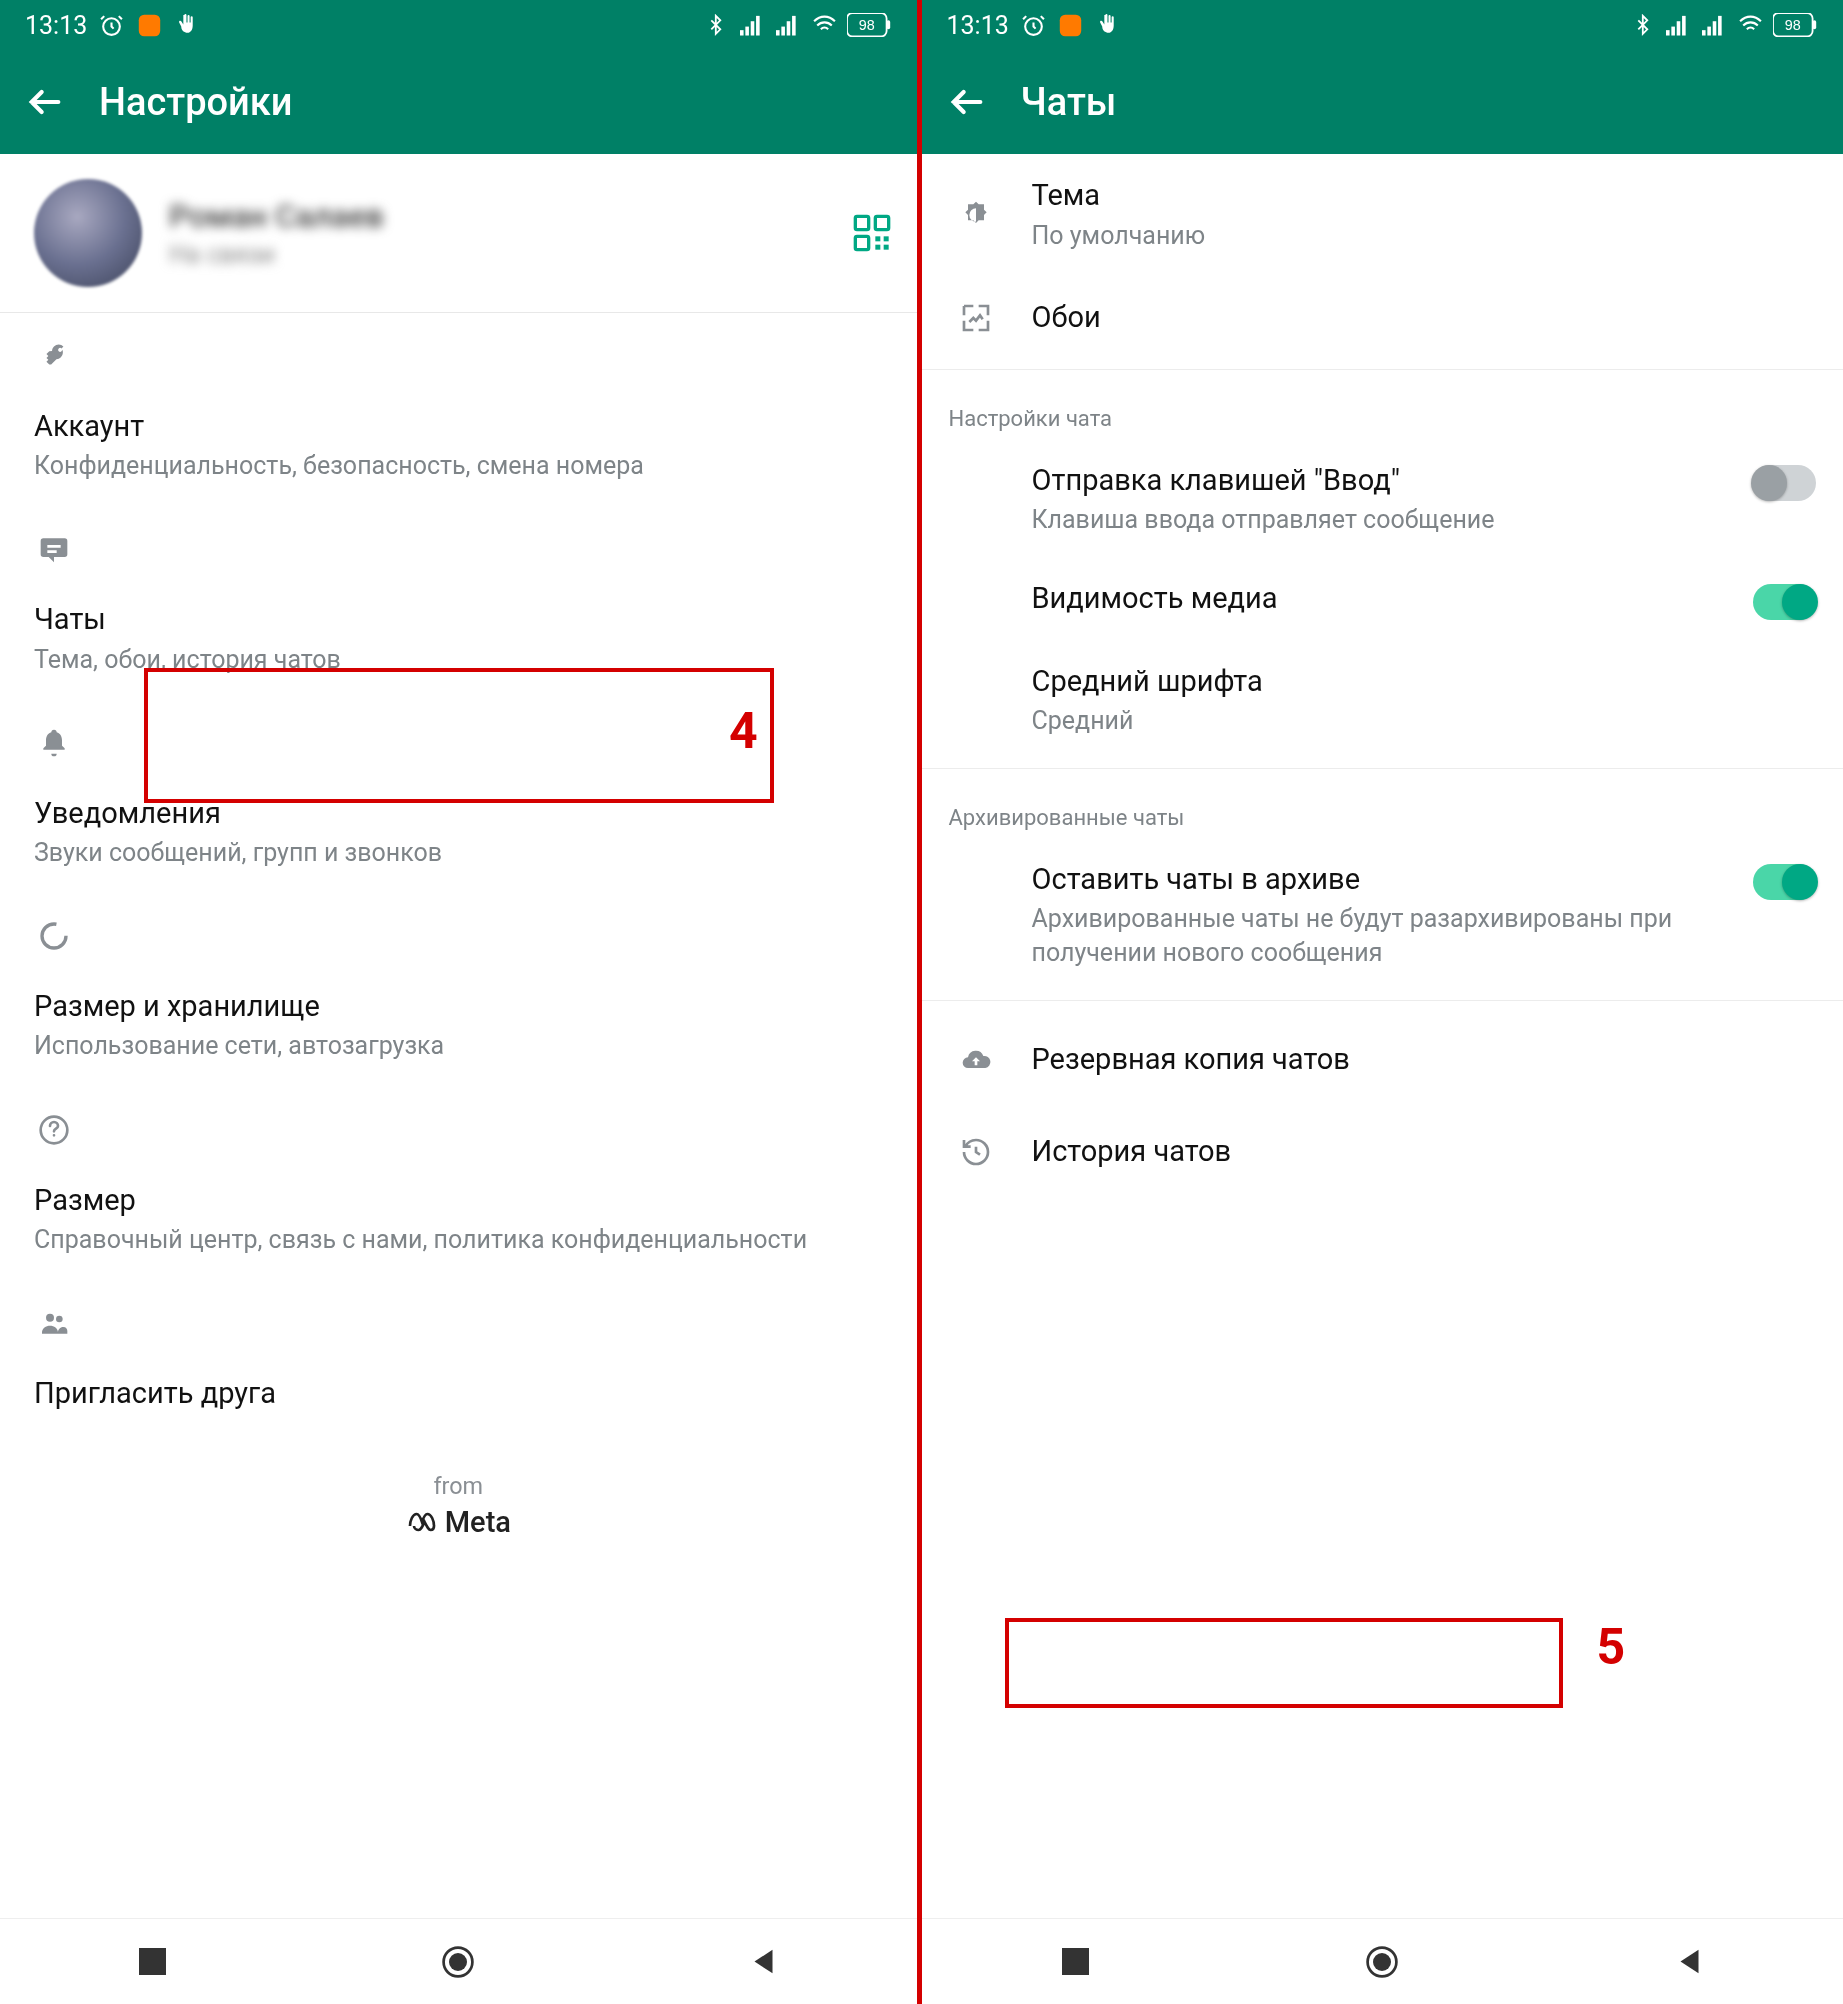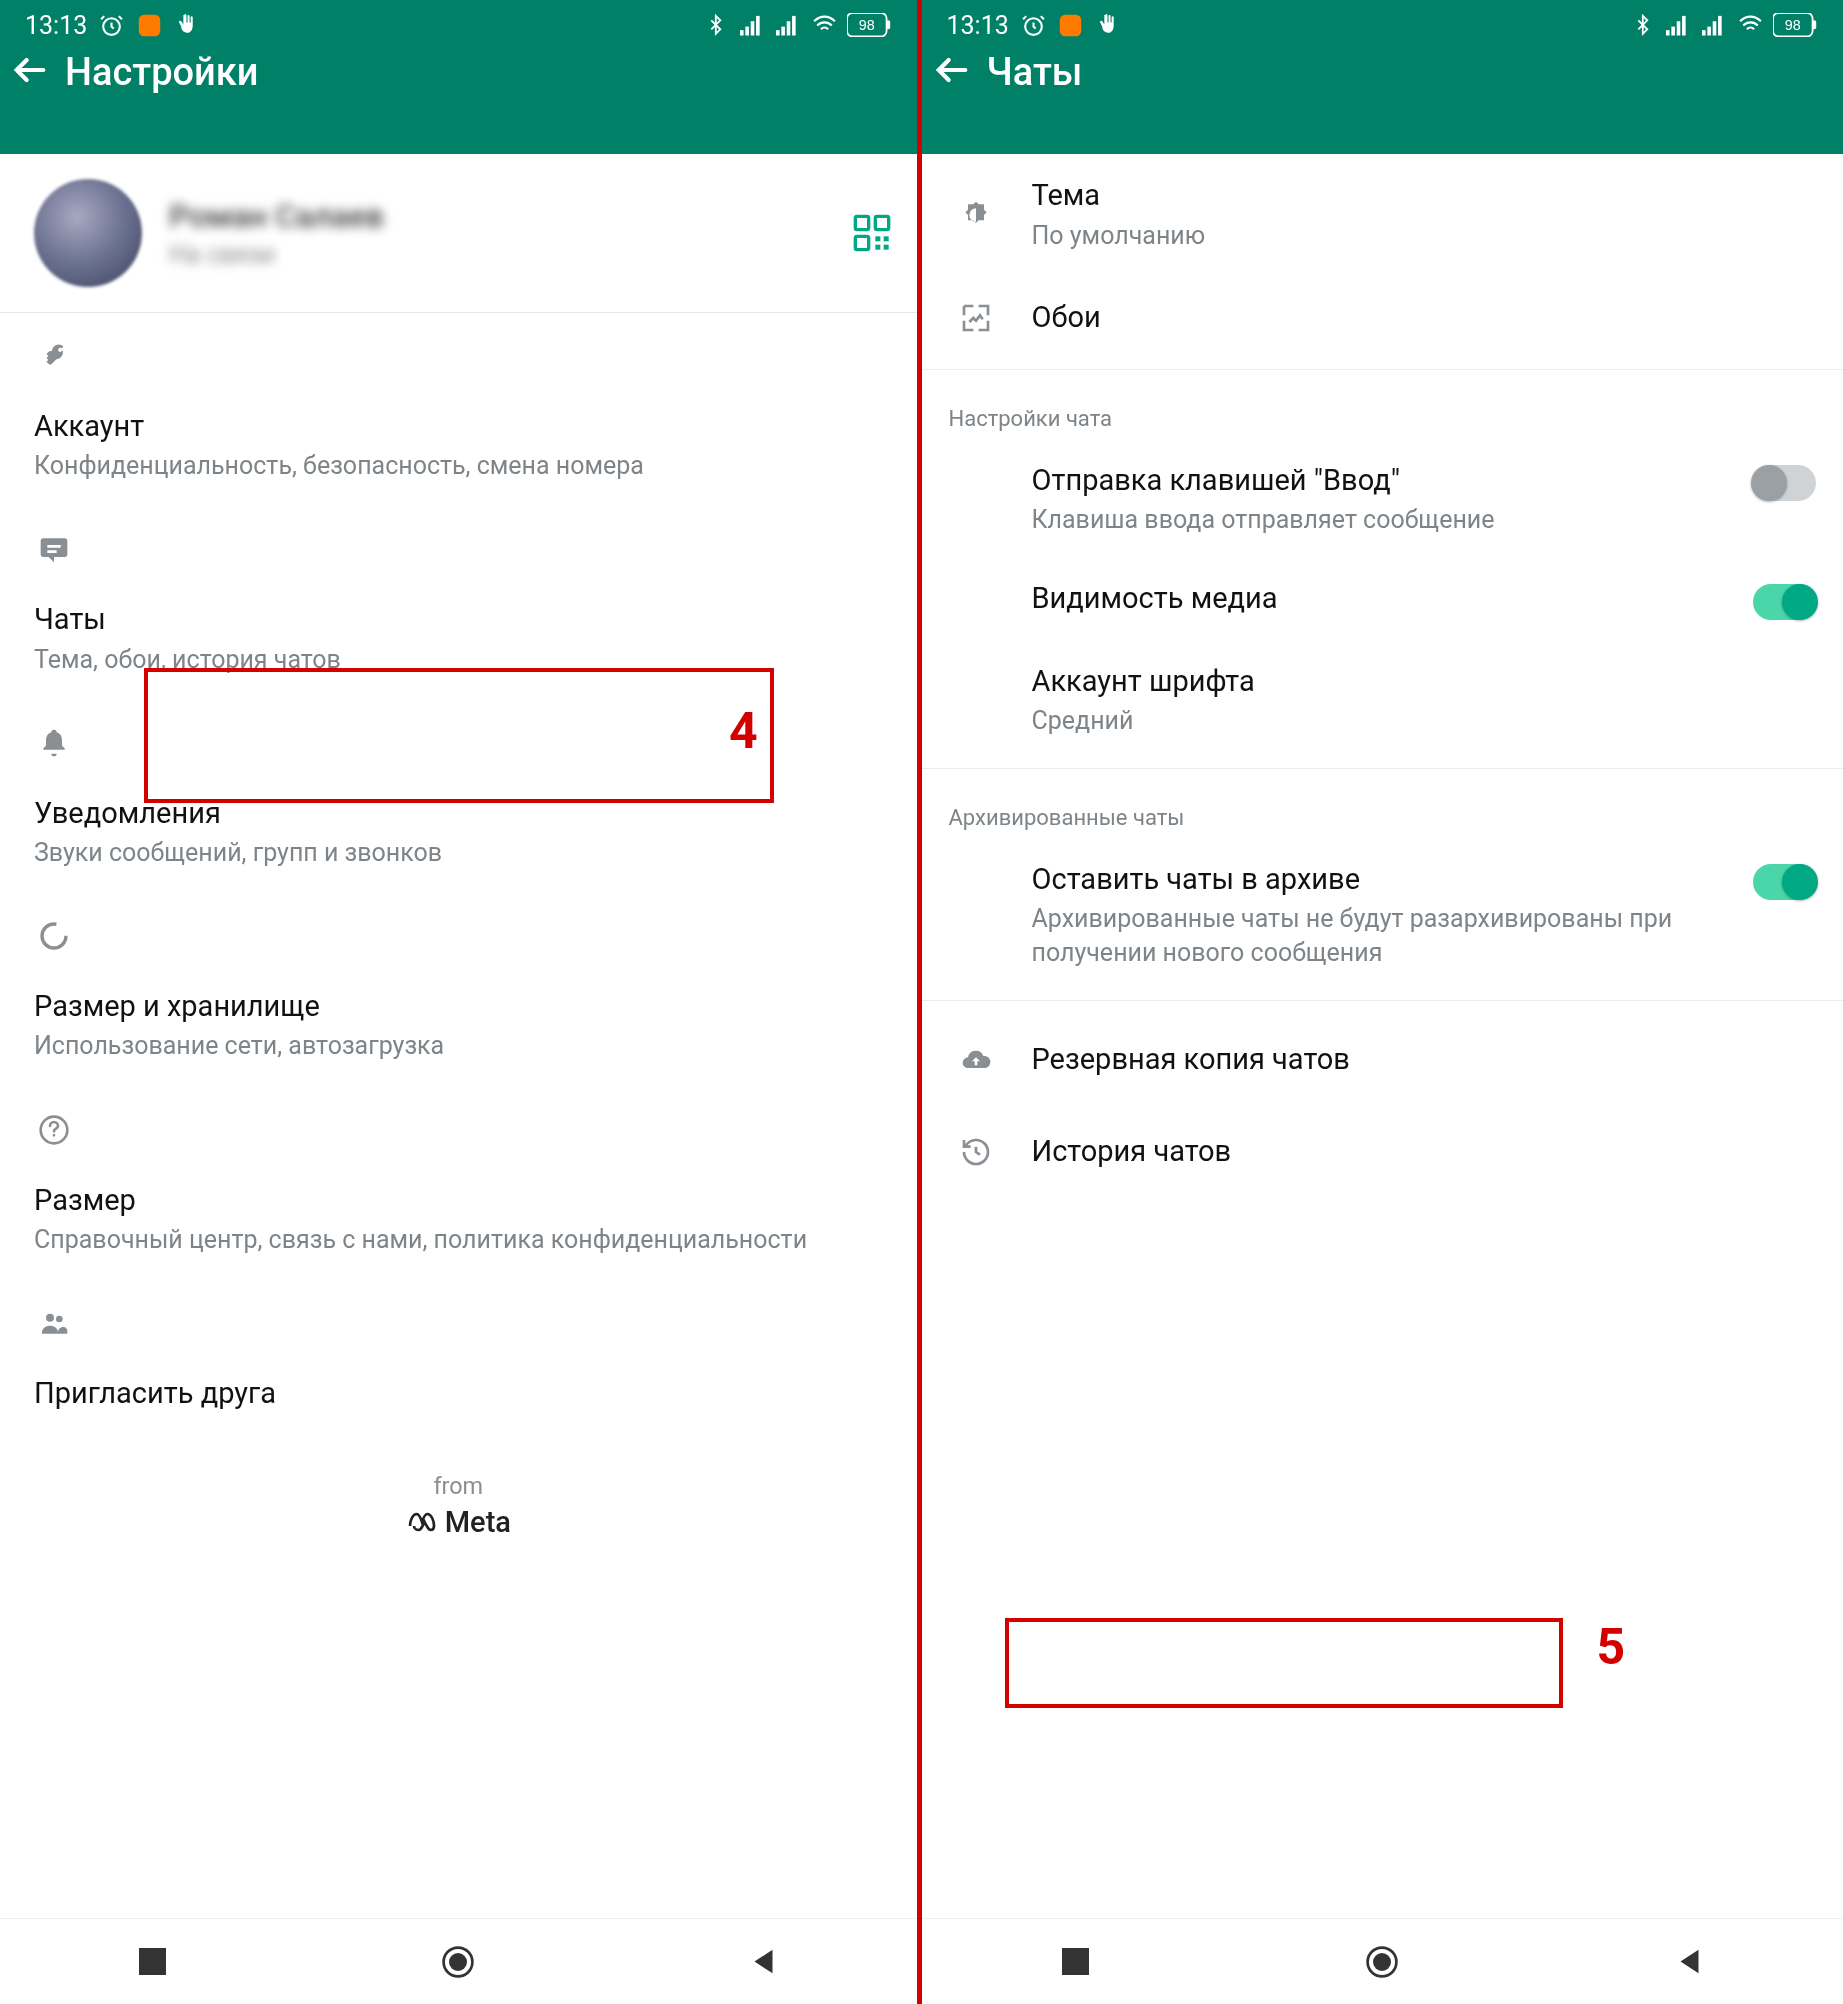--- a/index.html
+++ b/index.html
@@ -30,22 +30,23 @@
     font-size: 25px;
     font-weight: 400;
   }
   .status-left { display: flex; align-items: center; gap: 10.8px; }
   .status-right { display: flex; align-items: center; gap: 9px; }
   .status-icon { width: 27px; height: 27px; display: inline-flex; align-items: center; justify-content: center; }
   .app-bar {
     height: 104px;
     background: #008066;
     display: flex;
-    padding: 0 10px;
-    gap: 15px;
+    align-items: center;
+    padding: 0 25px;
+    gap: 34px;
   }
   .app-bar .back { color: #fff; }
   .app-title { color: #fff; font-size: 38px; font-weight: 500; }
   .content { flex: 1; overflow: hidden; background: #fff; }
   .profile-row {
     display: flex;
     align-items: center;
     padding: 25px 25px 25px 34px;
     gap: 27px;
     border-bottom: 0.9px solid #e8e8e8;
@@ -448,21 +449,21 @@
       <div class="toggle-body">
         <div class="toggle-title">Видимость медиа</div>
       </div>
       <div class="switch on">
           <div class="knob"></div>
         </div>
     </div>
 
     <div class="toggle-row">
       <div class="toggle-body">
-        <div class="toggle-title">Аккаунт шрифта</div>
+        <div class="toggle-title">Средний шрифта</div>
         <div class="toggle-sub">Средний</div>
       </div>
     </div>
 
     <div class="divider"></div>
     <div class="section-header">Архивированные чаты</div>
 
     <div class="toggle-row">
       <div class="toggle-body">
         <div class="toggle-title">Оставить чаты в архиве</div>

